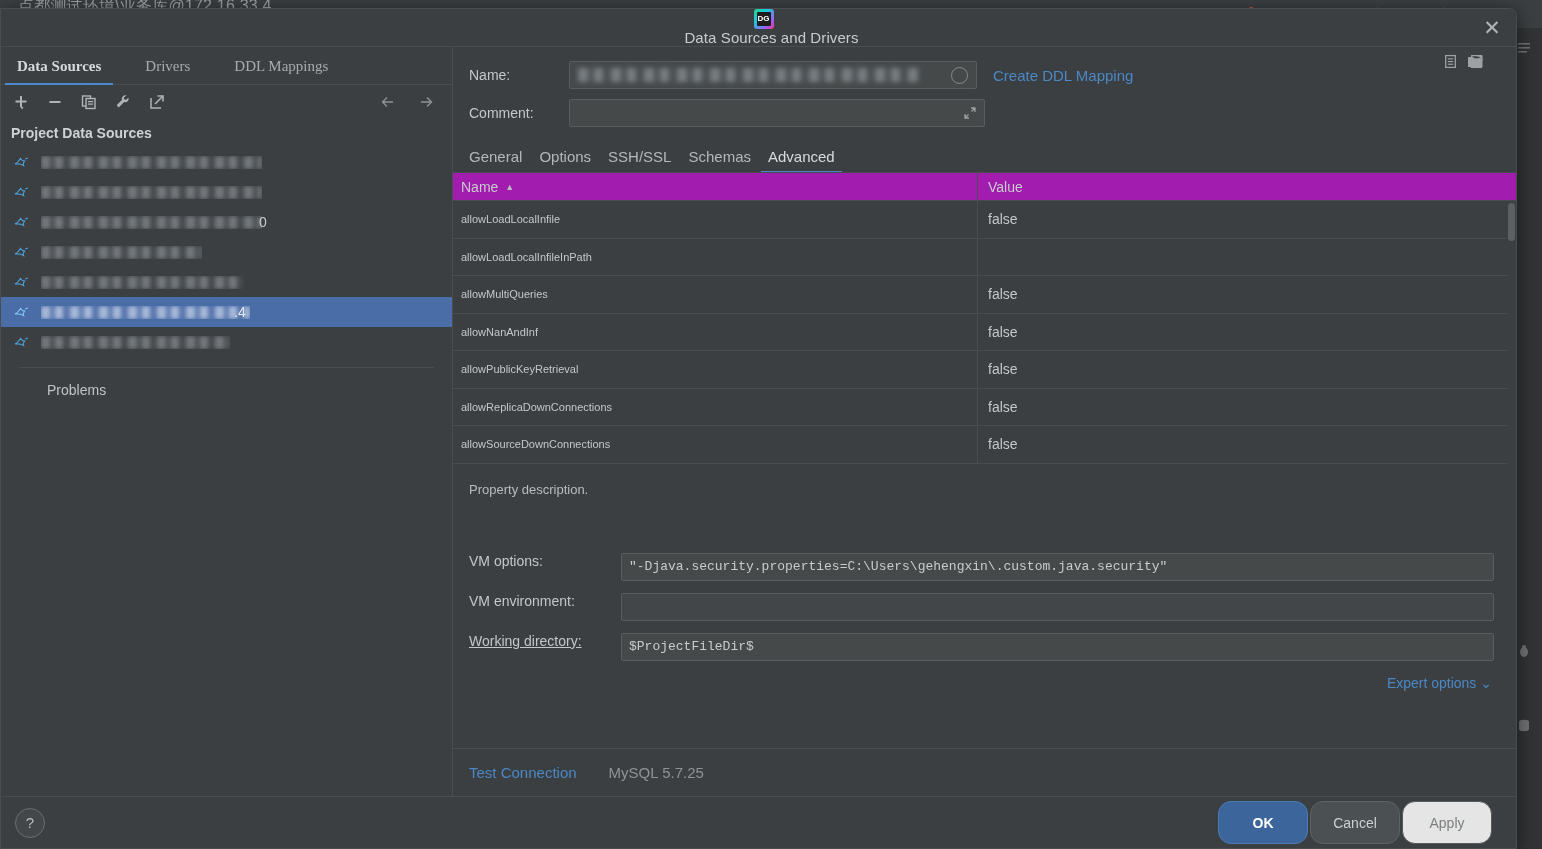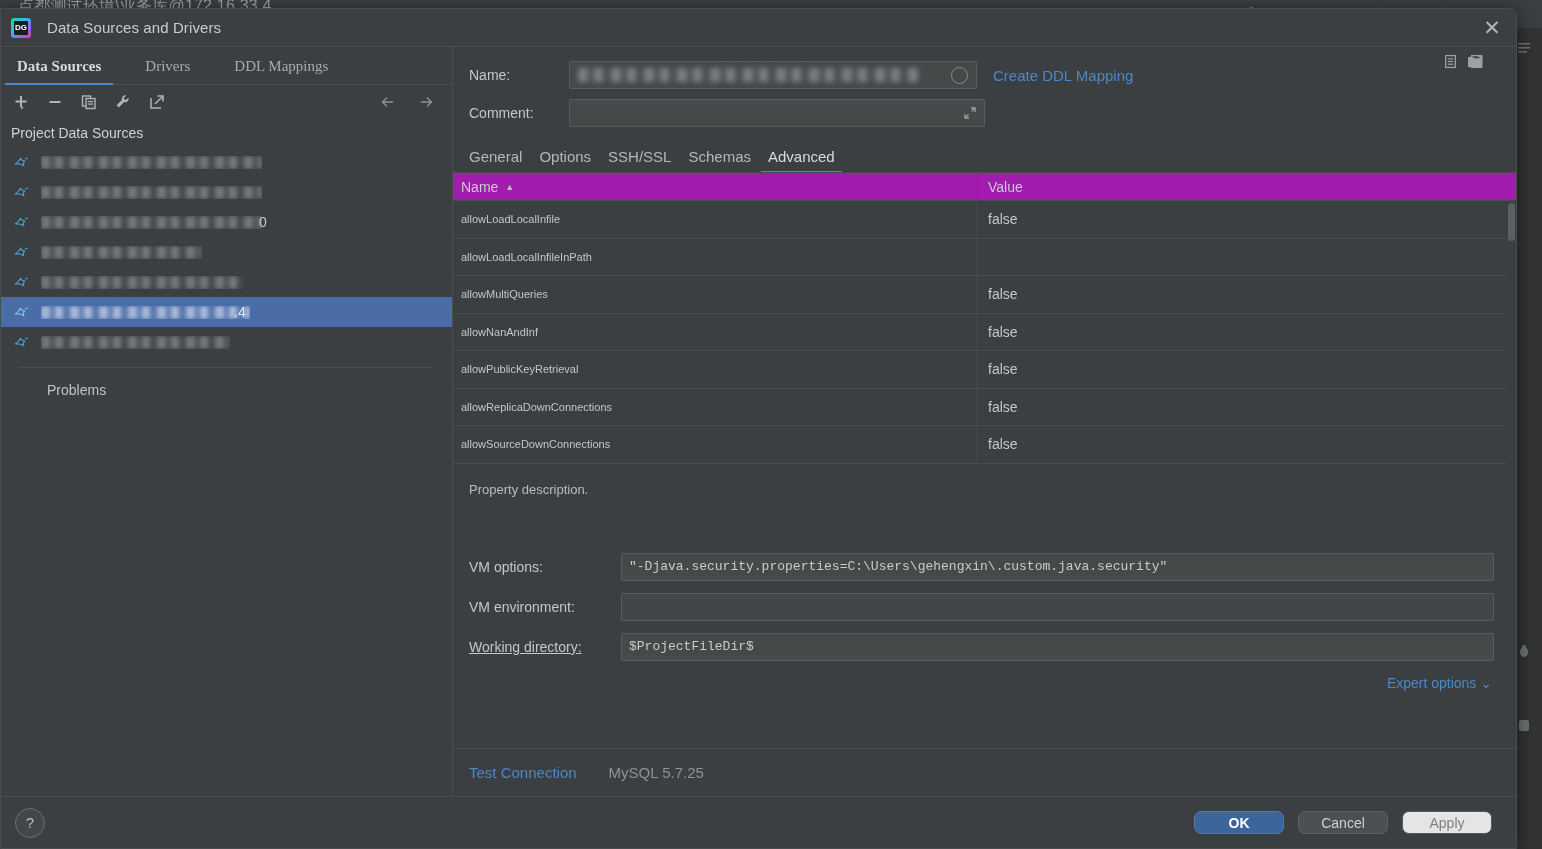--- a/index.html
+++ b/index.html
@@ -58,21 +58,21 @@
     width: 1517px; height: 841px;
     background: #3c3f41;
     border: 1px solid #4a4d4f;
     border-top-left-radius: 0; border-top-right-radius: 8px;
     box-shadow: 0 3px 18px rgba(0,0,0,.55);
     overflow: hidden;
   }
   .modal-titlebar {
     position: relative; height: 38px; background: #3c3f41;
     border-bottom: 1px solid #4a4d4f;
-    display: flex; align-items: center; padding-left: 10px;
+    display: flex; align-items: center; padding-left: 10px; flex-direction: column;
   }
   .dg-logo {
     width: 20px; height: 20px; border-radius: 3px;
     background: linear-gradient(135deg,#21d789 0%,#1fc7e0 35%,#9b5cf3 75%,#f5348a 100%);
     position: relative; flex: 0 0 auto;
   }
   .dg-logo::after {
     content: "DG"; position: absolute; left: 3px; top: 3px;
     width: 14px; height: 14px; background: #1c1c1c; color: #fff;
     font-size: 8px; font-weight: bold; line-height: 14px; text-align: center;
@@ -118,21 +118,21 @@
   }
   .tb-btn {
     width: 20px; height: 20px; display: flex; align-items: center; justify-content: center;
     color: #b0b3b5; cursor: pointer; position: relative;
   }
   .tb-btn svg { display: block; }
   .tb-right { position: absolute; right: 16px; display: flex; gap: 18px; }
 
   
   .lp-section-title {
-    padding: 6px 10px 4px 10px; font-size: 14px; font-weight: normal; color: #cfd2d4;
+    padding: 6px 10px 4px 10px; font-size: 14px; font-weight: bold; color: #cfd2d4;
   }
   .ds-list { padding-top: 2px; }
   .ds-item {
     height: 30px; display: flex; align-items: center; padding-left: 12px;
     cursor: pointer; gap: 10px;
   }
   .ds-item.selected { background: #4a6da7; }
   .ds-icon { width: 18px; height: 18px; flex: 0 0 auto; }
   .ds-label {
     flex: 1 1 auto; height: 13px; position: relative; overflow: hidden;
@@ -248,21 +248,21 @@
     background: #3c3f41;
   }
   .pt-thumb {
     position: absolute; right: 1px; top: 30px; width: 7px; height: 38px;
     background: #5c6063; border-radius: 4px;
   }
 
   
   .prop-desc { padding: 18px 0 0 16px; font-size: 13px; color: #b8bcbe; }
   .vm-block { padding: 56px 22px 0 16px; }
-  .vm-row { display: flex; align-items: center; margin-bottom: 12px; }
+  .vm-row { display: flex; align-items: flex-start; margin-bottom: 12px; }
   .vm-label { width: 152px; flex: 0 0 152px; font-size: 14px; color: #c4c7c9; }
   .vm-label u { text-decoration: underline; }
   .vm-field {
     position: relative; flex: 1 1 auto; height: 28px; background: #45494a;
     border: 1px solid #5a5d5f; border-radius: 2px;
     display: flex; align-items: center; padding: 0 32px 0 7px;
     font-family: "Liberation Mono", monospace; font-size: 13px; color: #c9cccd;
     white-space: nowrap; overflow: hidden;
   }
   .vm-field.empty { background: #434648; }
@@ -290,24 +290,24 @@
     padding: 0 24px 0 14px;
   }
   .help-btn {
     width: 30px; height: 30px; border-radius: 50%;
     border: 1px solid #6b6f71; color: #b9bcbe;
     font-size: 15px; display: flex; align-items: center; justify-content: center;
     cursor: pointer; background: #43474a;
   }
   .footer-spacer { flex: 1 1 auto; }
   .btn {
-    min-width: 90px; height: 23px; border-radius: 7px;
+    min-width: 90px; height: 43px; border-radius: 13px;
     border: 1px solid #5e6264; background: #4b5052; color: #ccd0d2;
     font-size: 14px; font-family: "Liberation Sans", sans-serif;
-    cursor: pointer; margin-left: 14px; padding: 0 16px;
+    cursor: pointer; margin-left: 2px; padding: 0 16px;
   }
   .btn.primary { background: #3c669b; border-color: #4a7bb5; color: #ffffff; font-weight: bold; }
   .btn.disabled { color: #7d8082; border-color: #55595b; background: #e5e5e5; cursor: default; text-align: center; }
 </style>
 </head>
 <body>
 
 <div id="ide-bg">
   <div class="ide-titlebar">
     <span class="ide-titlebar-text">点都测试环境\业务库@172.16.33.4</span>

